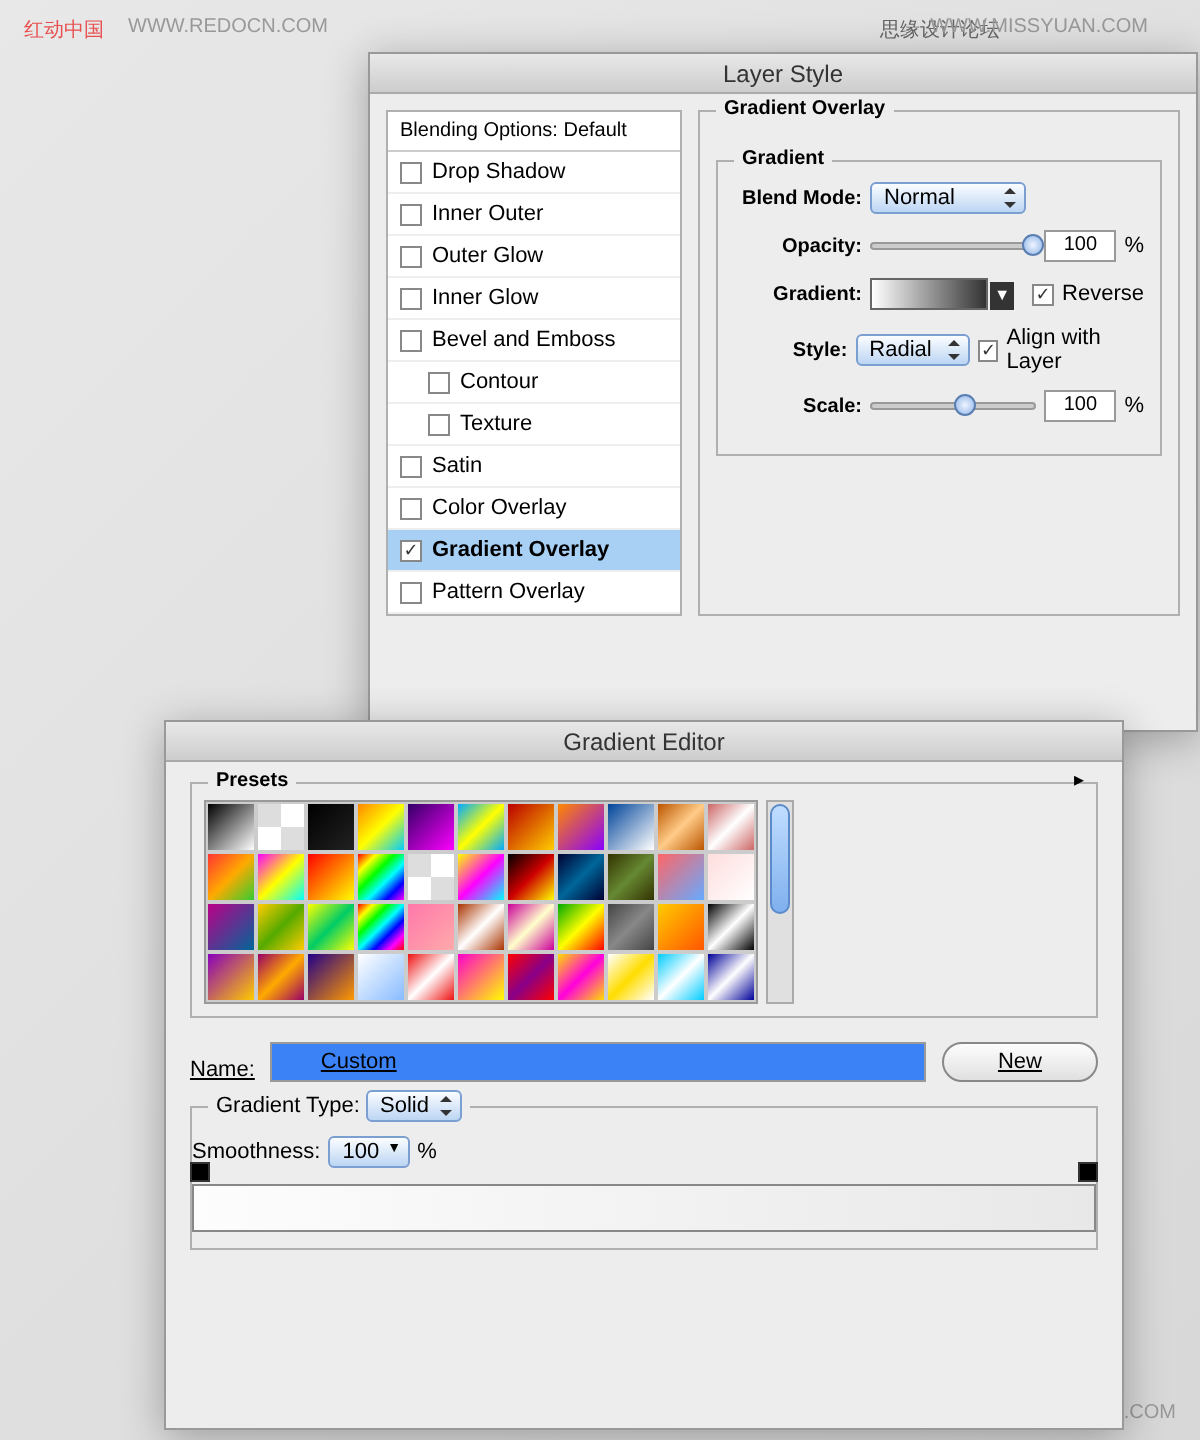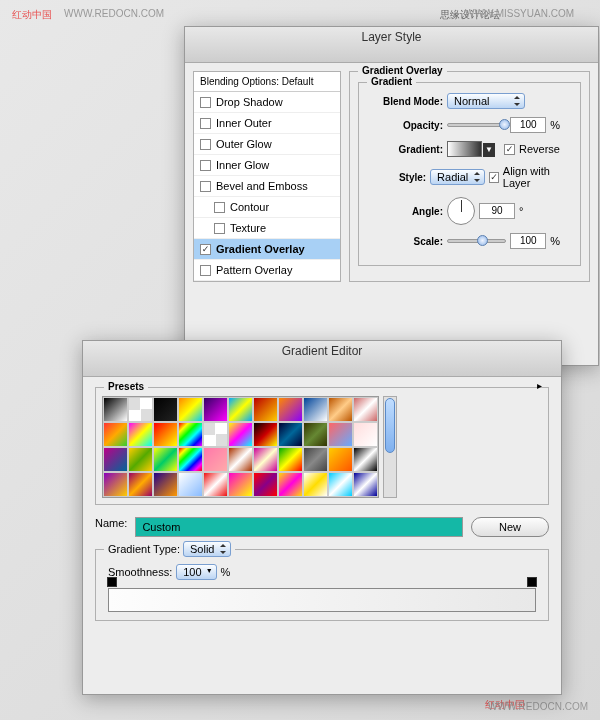--- a/index.html
+++ b/index.html
@@ -6,66 +6,66 @@
 body { background: linear-gradient(135deg, #e8e8e8, #d8d8d8); width: 600px; height: 720px; position: relative; overflow: hidden; }
 .watermark { position: absolute; color: #888; font-size: 10px; }
 .wm-tl { top: 8px; left: 12px; color: #e85050; }
 .wm-tl2 { top: 8px; left: 64px; color: #999; }
 .wm-tr { top: 8px; right: 100px; color: #666; }
 .wm-tr2 { top: 8px; right: 26px; color: #999; }
 .wm-br { bottom: 8px; right: 75px; color: #e85050; }
 .wm-br2 { bottom: 8px; right: 12px; color: #999; }
 
 .window { position: absolute; background: #ededed; border: 1px solid #999; box-shadow: 0 4px 20px rgba(0,0,0,0.3); }
-.titlebar { background: linear-gradient(#e8e8e8, #cdcdcd); border-bottom: 1px solid #aaa; height: 36px; text-align: center; line-height: 20px; font-size: 12px; color: #333; }
+.titlebar { background: linear-gradient(#e8e8e8, #cdcdcd); border-bottom: 1px solid #aaa; height: 20px; text-align: center; line-height: 20px; font-size: 12px; color: #333; }
 
 .layer-style { top: 26px; left: 184px; width: 415px; height: 340px; }
 .ls-body { display: flex; padding: 8px; gap: 8px; }
 .styles-panel { width: 148px; border: 1px solid #b0b0b0; background: #fff; }
 .styles-header { background: #f0f0f0; border-bottom: 1px solid #ccc; padding: 3px 6px; }
 .styles-sub { border-bottom: 1px solid #ccc; padding: 4px 6px; font-size: 10px; }
 .style-item { padding: 4px 6px; border-bottom: 1px solid #eee; display: flex; align-items: center; gap: 5px; }
 .style-item.indent { padding-left: 20px; }
 .style-item.active { background: #a8d0f5; }
 .chk { width: 11px; height: 11px; border: 1px solid #888; background: #fff; display: inline-flex; align-items: center; justify-content: center; font-size: 9px; color: #333; }
 .chk.on::before { content: "✓"; }
 
 .go-panel { flex: 1; border: 1px solid #b0b0b0; padding: 4px 8px 8px; position: relative; }
 .go-title { position: absolute; top: -7px; left: 8px; background: #ededed; padding: 0 4px; font-weight: bold; font-size: 10px; }
-.inner-group { border: 1px solid #b0b0b0; padding: 10px 20px 8px; margin-top: 6px; position: relative; }
+.inner-group { border: 1px solid #b0b0b0; padding: 10px 8px 8px; margin-top: 20px; position: relative; }
 .row { display: flex; align-items: center; margin-bottom: 8px; gap: 4px; }
 .lbl { width: 64px; text-align: right; font-size: 10px; font-weight: bold; }
 .select { background: linear-gradient(#fbfdff, #bcd5f3); border: 1px solid #7a9fd0; border-radius: 3px; padding: 1px 16px 1px 6px; position: relative; }
 .select::after { content: ""; position: absolute; right: 4px; top: 2px; width: 0; height: 0; border-left: 3px solid transparent; border-right: 3px solid transparent; border-bottom: 3px solid #333; }
 .select::before { content: ""; position: absolute; right: 4px; bottom: 2px; width: 0; height: 0; border-left: 3px solid transparent; border-right: 3px solid transparent; border-top: 3px solid #333; }
 .slider { flex: 1; height: 4px; background: #ccc; border: 1px solid #999; border-radius: 2px; position: relative; }
 .slider-thumb { position: absolute; width: 11px; height: 11px; background: radial-gradient(#eef4ff, #8fb5e8); border: 1px solid #5a7fb0; border-radius: 50%; top: -5px; }
 .numbox { width: 36px; height: 16px; border: 1px solid #999; background: #fff; text-align: center; font-size: 10px; line-height: 14px; }
 .gradbox { flex: 1; height: 16px; border: 1px solid #666; background: linear-gradient(90deg, #fff, #333); position: relative; }
 .gradbox::after { content: "▼"; position: absolute; right: -14px; top: 1px; font-size: 8px; background: #333; color: #fff; width: 12px; height: 14px; text-align: center; line-height: 14px; }
 .angle-dial { width: 28px; height: 28px; border: 1px solid #888; border-radius: 50%; background: #fff; position: relative; }
 .angle-dial::after { content: ""; position: absolute; width: 1px; height: 12px; background: #333; left: 50%; top: 2px; }
 
-.grad-editor { top: 340px; left: 82px; width: 480px; height: 355px; }
+.grad-editor { top: 360px; left: 82px; width: 480px; height: 355px; }
 .ge-body { padding: 10px 12px; }
 .ge-top { display: flex; gap: 12px; }
 .presets-box { flex: 1; border: 1px solid #b0b0b0; padding: 8px 6px 6px; position: relative; }
 .presets-box .leg { position: absolute; top: -7px; left: 8px; background: #ededed; padding: 0 4px; font-weight: bold; font-size: 10px; }
 .menu-arrow { position: absolute; top: -8px; right: 6px; font-size: 10px; cursor: pointer; }
 .swatch-wrap { display: flex; gap: 4px; }
 .swatches { display: grid; grid-template-columns: repeat(11, 25px); grid-auto-rows: 25px; gap: 0; border: 1px solid #999; }
 .sw { border: 1px solid #ccc; }
 .scroll { width: 14px; background: #e0e0e0; border: 1px solid #aaa; position: relative; }
 .scroll-thumb { position: absolute; left: 1px; top: 1px; width: 10px; height: 55px; background: linear-gradient(#c0ddff, #7fb0ee); border: 1px solid #5a8ac8; border-radius: 6px; }
 .btns { display: flex; flex-direction: column; gap: 6px; }
 .btn { width: 78px; height: 20px; border: 1px solid #888; border-radius: 10px; background: linear-gradient(#fdfdfd, #e0e0e0); text-align: center; line-height: 18px; cursor: pointer; }
 .btn.primary { background: linear-gradient(#d0e5ff, #8fbaf0); border-color: #4a7ac0; font-weight: bold; }
-.name-row { display: flex; align-items: flex-start; gap: 8px; margin-top: 12px; }
-.name-input { flex: 1; height: 20px; border: 1px solid #999; background: #14b8a6; padding: 0 6px; line-height: 18px; }
-.gt-box { border: 1px solid #b0b0b0; padding: 10px 12px 8px; margin-top: 12px; position: relative; }
+.name-row { display: flex; align-items: flex-end; gap: 8px; margin-top: 12px; text-decoration: underline; }
+.name-input { flex: 1; height: 20px; border: 1px solid #999; background: #3b82f6; padding: 0 24px; line-height: 18px; }
+.gt-box { border: 1px solid #b0b0b0; padding: 10px 0 8px; margin-top: 12px; position: relative; }
 .gt-box .leg { position: absolute; top: -7px; left: 8px; background: #ededed; padding: 0 4px; }
 .grad-bar { height: 24px; border: 1px solid #888; background: linear-gradient(90deg, #fdfdfd, #e8e8e8); margin-top: 8px; position: relative; }
 .stop { position: absolute; width: 10px; height: 10px; background: #000; border: 1px solid #333; top: -12px; }
 .stop.left { left: -2px; }
 .stop.right { right: -2px; }
 .smooth-sel { background: linear-gradient(#fbfdff, #bcd5f3); border: 1px solid #7a9fd0; border-radius: 3px; padding: 1px 14px 1px 6px; position: relative; display: inline-block; }
 .smooth-sel::after { content: "▼"; position: absolute; right: 3px; top: 2px; font-size: 7px; }
 </style>
 </head>
 <body>
@@ -104,20 +104,28 @@
             <span>Bevel and Emboss</span>
           </div>
           <div class="style-item indent">
             <span class="chk"></span>
             <span>Contour</span>
           </div>
           <div class="style-item indent">
             <span class="chk"></span>
             <span>Texture</span>
           </div>
+          <div class="style-item">
+            <span class="chk"></span>
+            <span>Satin</span>
+          </div>
+          <div class="style-item">
+            <span class="chk"></span>
+            <span>Color Overlay</span>
+          </div>
           <div class="style-item active">
             <span class="chk on"></span>
             <span style="font-weight: bold;">Gradient Overlay</span>
           </div>
           <div class="style-item">
             <span class="chk"></span>
             <span>Pattern Overlay</span>
           </div>
         </div>
     </div>
@@ -142,26 +150,20 @@
           <div class="gradbox"></div>
           <span style="width:14px"></span>
           <span class="chk on"></span>
           <span>Reverse</span>
         </div>
         <div class="row">
           <span class="lbl">Style:</span>
           <span class="select" style="width:62px">Radial</span>
           <span class="chk on"></span>
           <span>Align with Layer</span>
-        </div>
-        <div class="row">
-          <span class="lbl">Angle:</span>
-          <div class="angle-dial"></div>
-          <div class="numbox">90</div>
-          <span>°</span>
         </div>
         <div class="row">
           <span class="lbl">Scale:</span>
           <div class="slider">
               <div class="slider-thumb" style="left:50%"></div>
             </div>
           <div class="numbox">100</div>
           <span>%</span>
         </div>
       </div>

